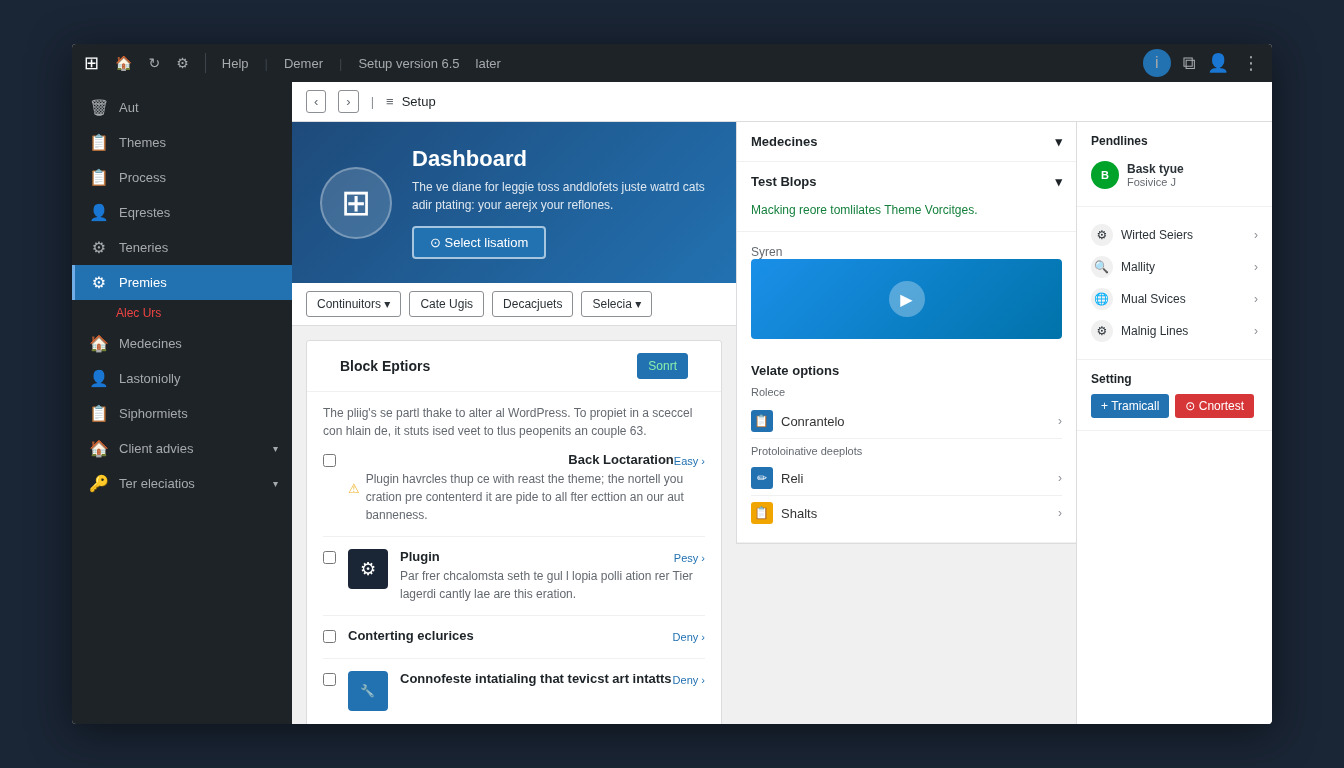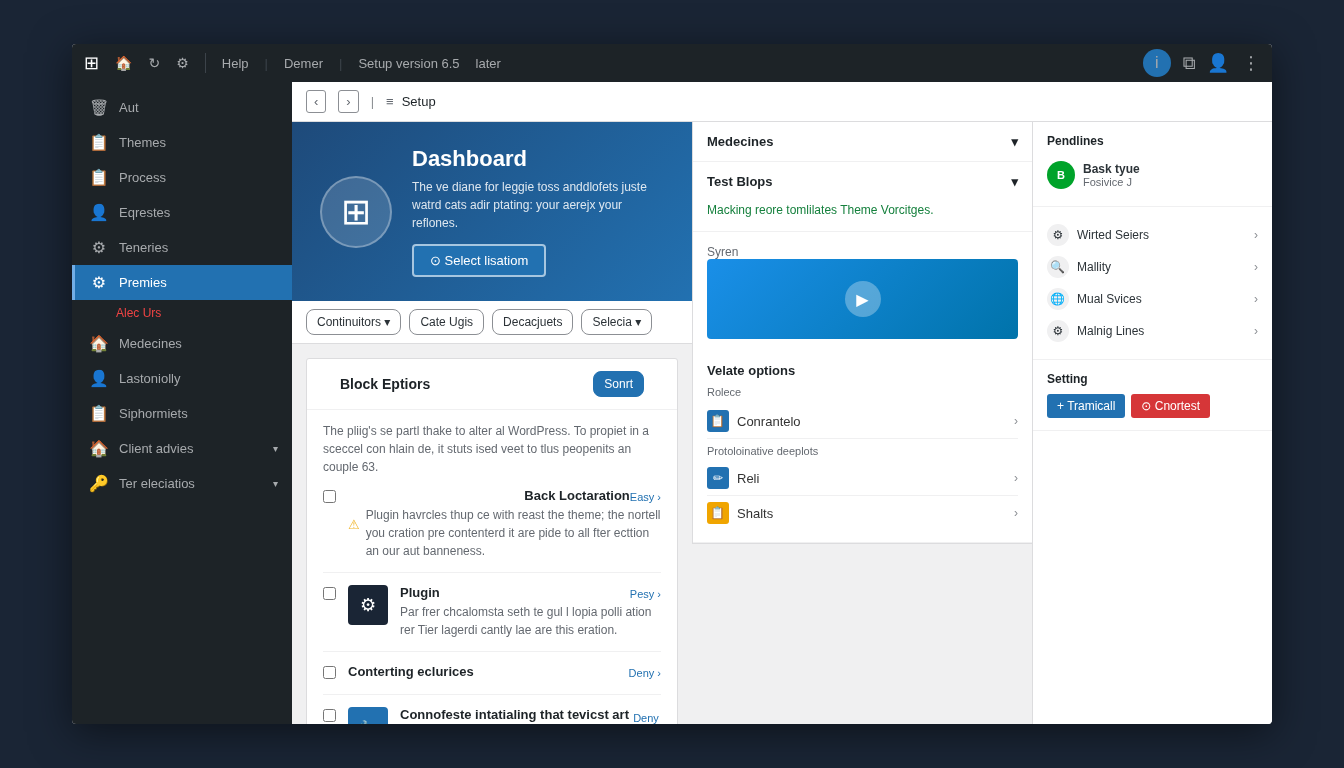--- a/index.html
+++ b/index.html
@@ -193,21 +193,21 @@
       display: flex;
       align-items: center;
       gap: 8px;
       flex-shrink: 0;
     }
     .toolbar-btn {
       background: #fff;
       border: 1px solid #8c8f94;
       color: #2c3338;
       padding: 5px 10px;
-      border-radius: 8px;
+      border-radius: 3px;
       cursor: pointer;
       font-size: 12px;
       display: flex;
       align-items: center;
       gap: 5px;
     }
 
     
     .scroll-content {
       flex: 1;
@@ -287,21 +287,21 @@
       padding: 12px 14px;
       cursor: pointer;
       font-size: 13px;
       font-weight: 600;
       color: #1d2327;
     }
     .panel-section-body { padding: 0 14px 12px; font-size: 12px; color: #15803d; line-height: 1.5; }
 
     
     .far-right-panel {
-      width: 240px;
+      width: 196px;
       flex-shrink: 0;
       background: #fff;
       border-left: 1px solid #dcdcde;
       overflow-y: auto;
       display: flex;
       flex-direction: column;
     }
     .far-right-section { border-bottom: 1px solid #f0f0f1; padding: 12px 14px; }
     .far-right-section h4 { font-size: 12px; font-weight: 600; color: #1d2327; margin-bottom: 8px; }
     .far-right-item {
@@ -510,21 +510,21 @@
             <button class="toolbar-btn">Continuitors ▾</button>
             <button class="toolbar-btn">Cate Ugis</button>
             <button class="toolbar-btn">Decacjuets</button>
             <button class="toolbar-btn">Selecia ▾</button>
           </div>
 
           <div class="scroll-content">
             <div class="card">
               <div class="card-header">
                 <h3>Block Eptiors</h3>
-                <button class="toolbar-btn" style="background:#2271b1;color:#ffffff;border-color:#2271b1;">Sonrt</button>
+                <button class="toolbar-btn" style="background:#2271b1;color:#86efac;border-color:#2271b1;">Sonrt</button>
               </div>
               <div class="card-body">
                 <p>The pliig's se partl thake to alter al WordPress. To propiet in a sceccel con hlain de, it stuts ised veet to tlus peopenits an couple 63.</p>
 
                 <div class="plugin-item">
                   <input type="checkbox" class="plugin-checkbox" style="">
                   <div style="display:flex;align-items:center;gap:6px;flex:1;">
                     <span class="warning-icon">⚠</span>
                     <div class="plugin-info">
                       <div style="display:flex;align-items:center;justify-content:flex-end;">

